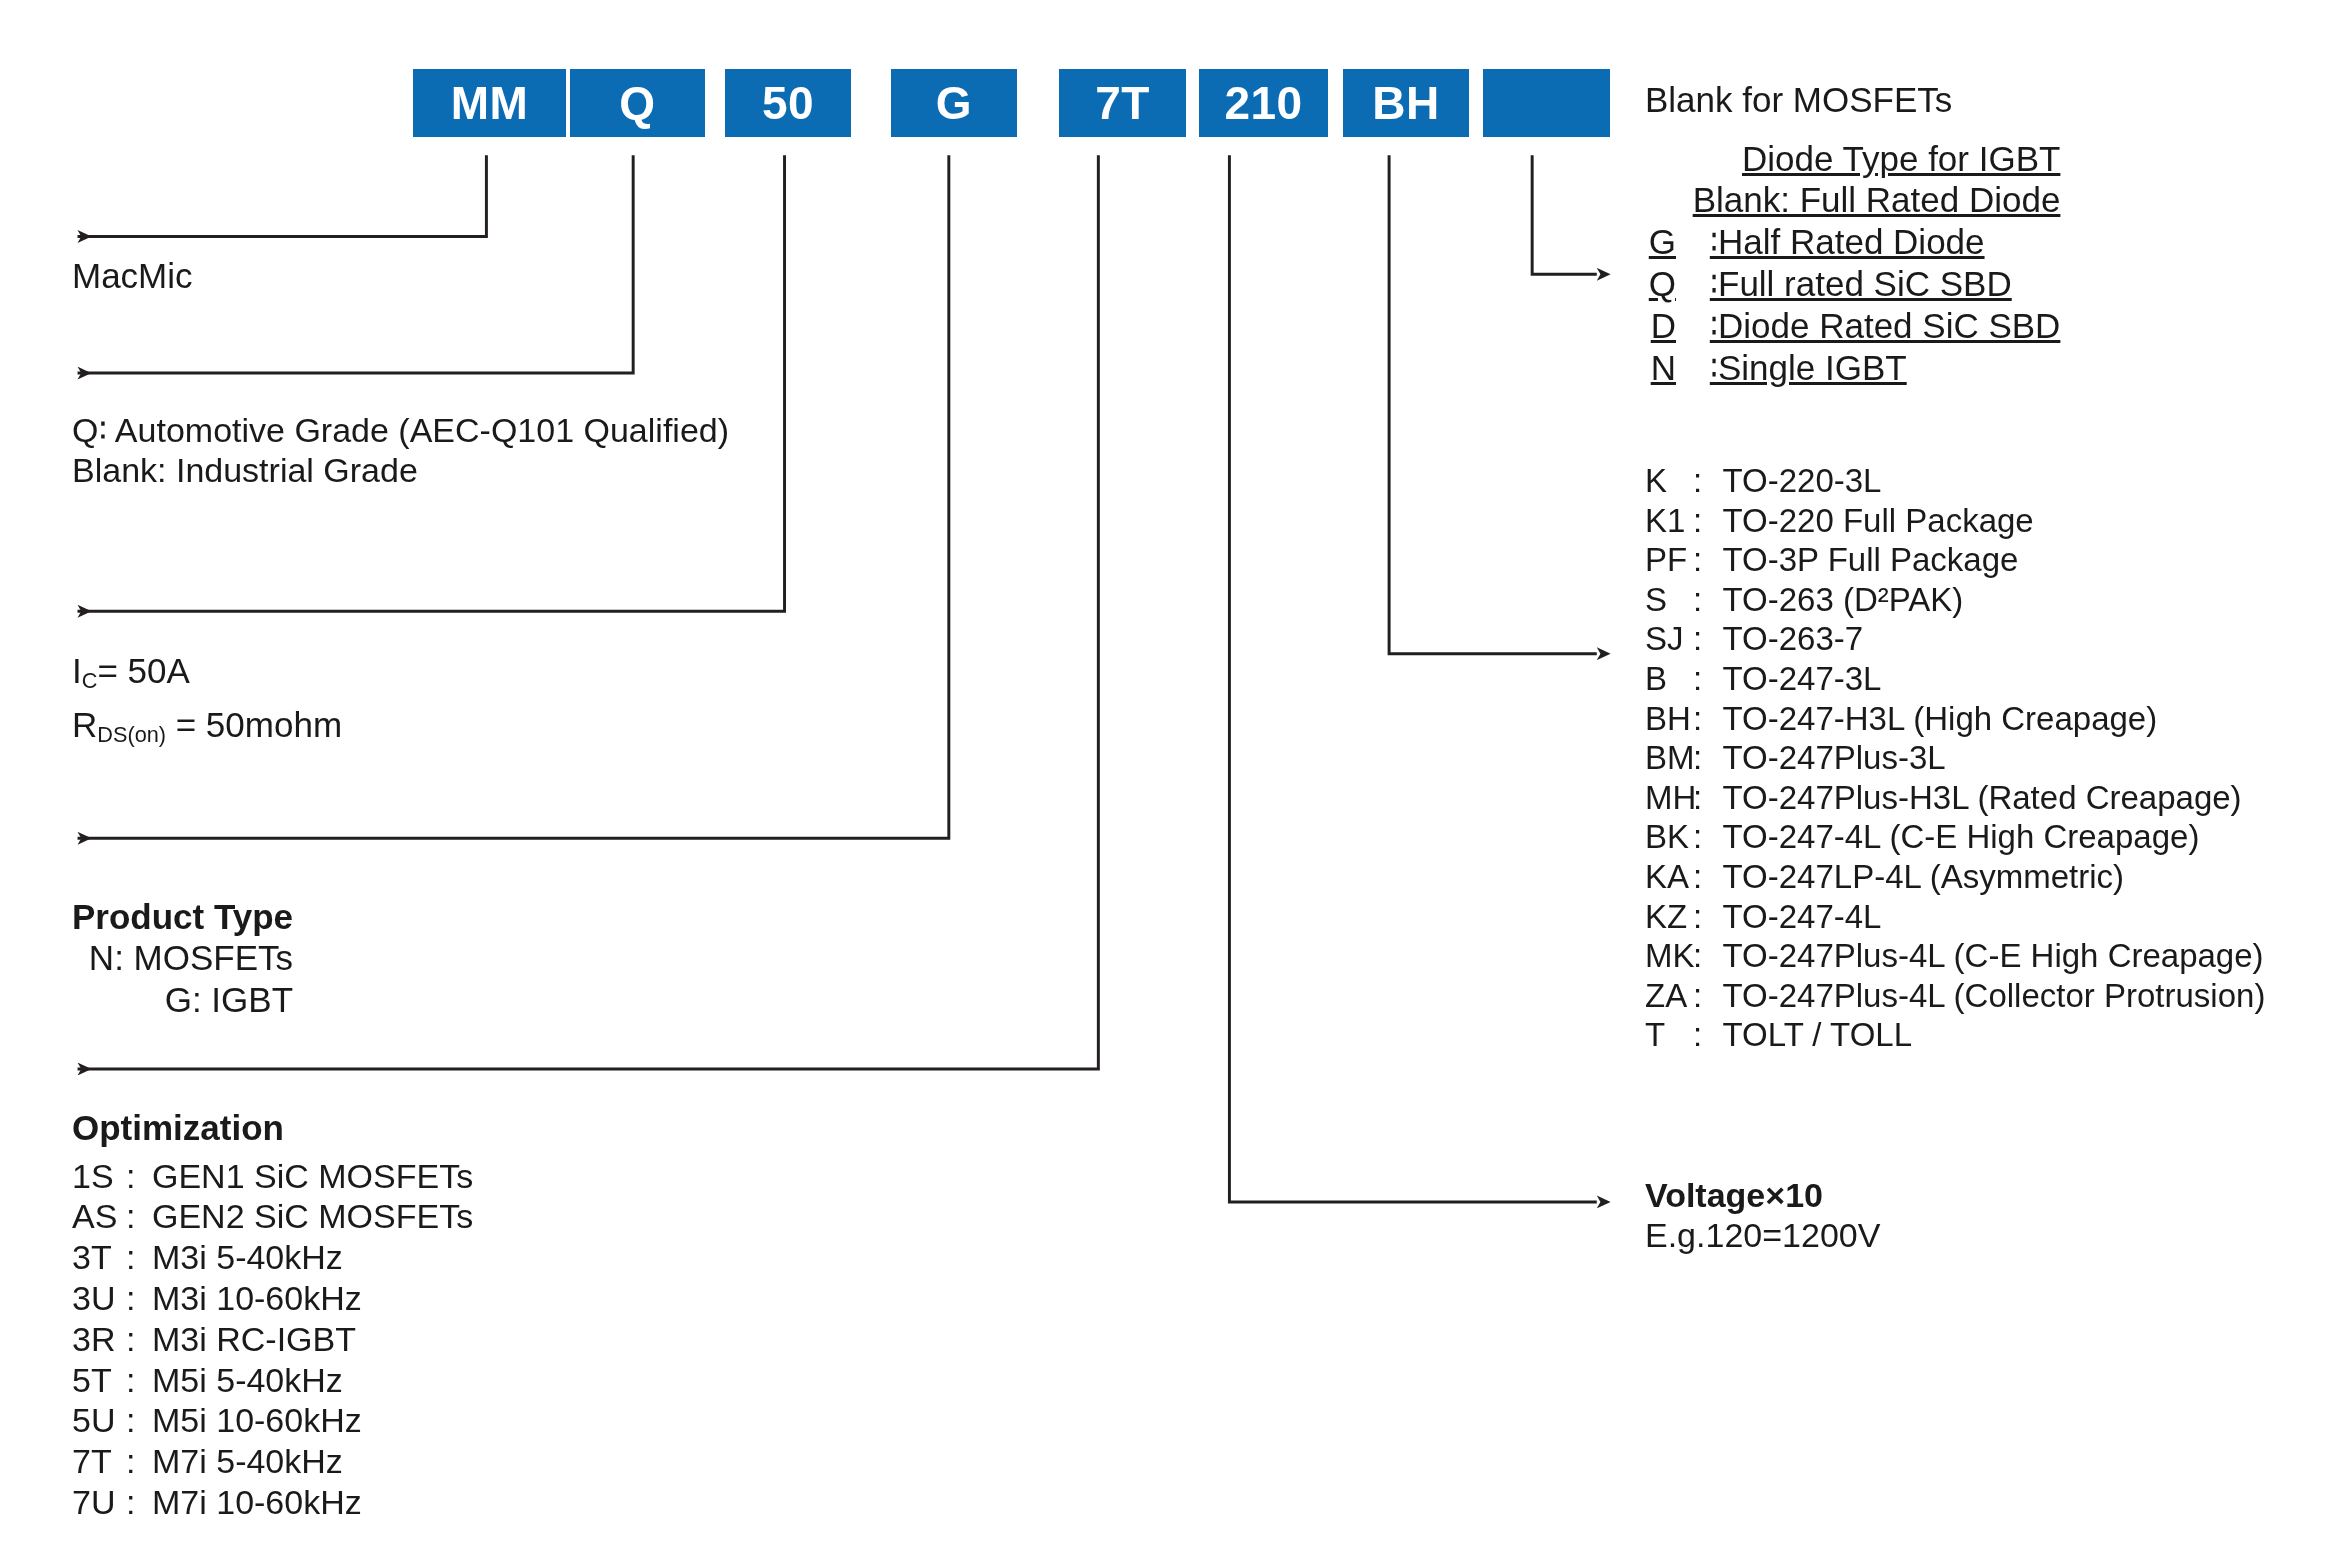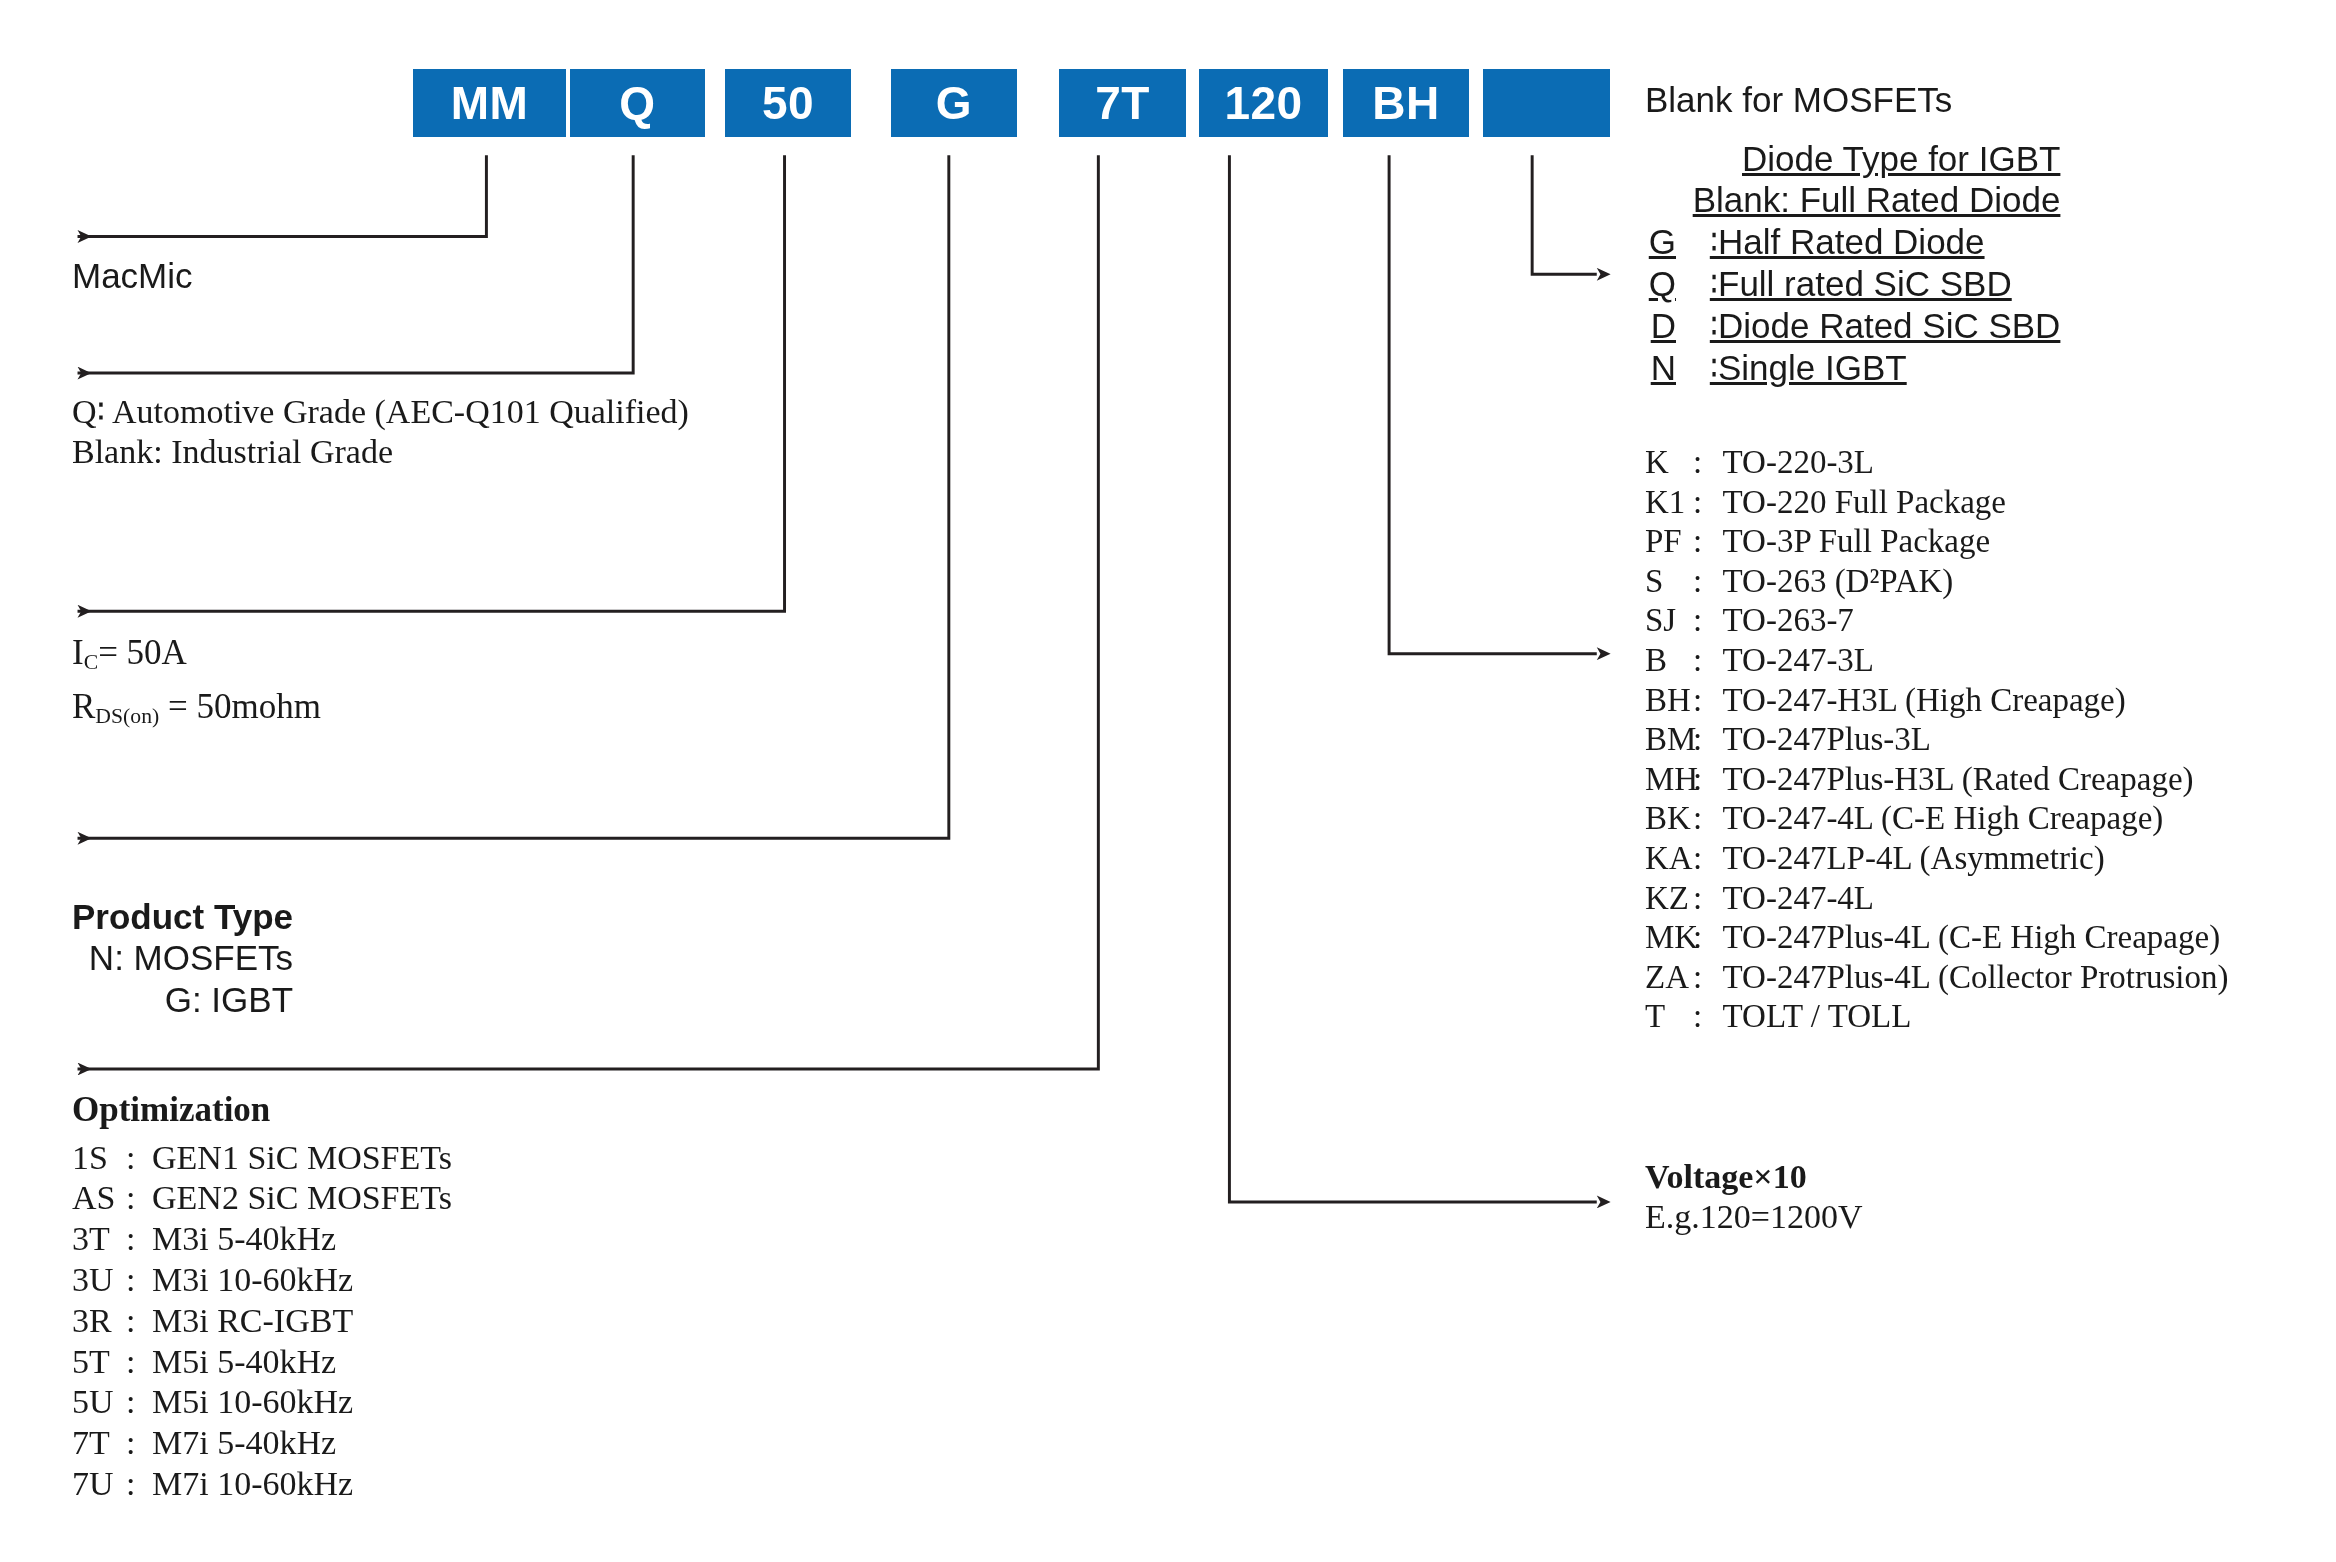--- a/index.html
+++ b/index.html
@@ -16,21 +16,21 @@
 
   
   #leaders{position:absolute;left:0;top:0;width:2337px;height:1563px;pointer-events:none;}
 
   
   .blk{position:absolute;}
   .ln{white-space:pre;line-height:1.18;}
 
   .f-cond{font-family:"Liberation Sans Narrow","Liberation Sans","DejaVu Sans Condensed",sans-serif;
           font-stretch:condensed;text-align:right;}
-  .f-norm{font-family:Liberation Serif, serif;}
+  .f-norm{font-family:Liberation Sans, sans-serif;margin-top:18px;}
 
   .t36{font-size:33px;}
   .t37{font-size:34px;}
   .t38{font-size:35px;}
   .bold{font-weight:bold;}
 
   .row{display:flex;white-space:pre;line-height:1.2;}
   .key{display:inline-block;}
   .colon{display:inline-block;}
   .val{display:inline-block;}
@@ -80,21 +80,21 @@
   <div class="code-box" style="left:725px;top:69px;width:126px;height:68px;">
     <span>50</span>
   </div>
   <div class="code-box" style="left:891px;top:69px;width:126px;height:68px;">
     <span>G</span>
   </div>
   <div class="code-box" style="left:1059px;top:69px;width:127px;height:68px;">
     <span>7T</span>
   </div>
   <div class="code-box" style="left:1199px;top:69px;width:129px;height:68px;">
-    <span>120</span>
+    <span>210</span>
   </div>
   <div class="code-box" style="left:1343px;top:69px;width:126px;height:68px;">
     <span>BH</span>
   </div>
   <div class="code-box" style="left:1483px;top:69px;width:127px;height:68px;">
     <span></span>
   </div>
 
   <div class="blk f-cond" style="left:72px;top:255px;">
     <div class="ln t38">MacMic</div>

